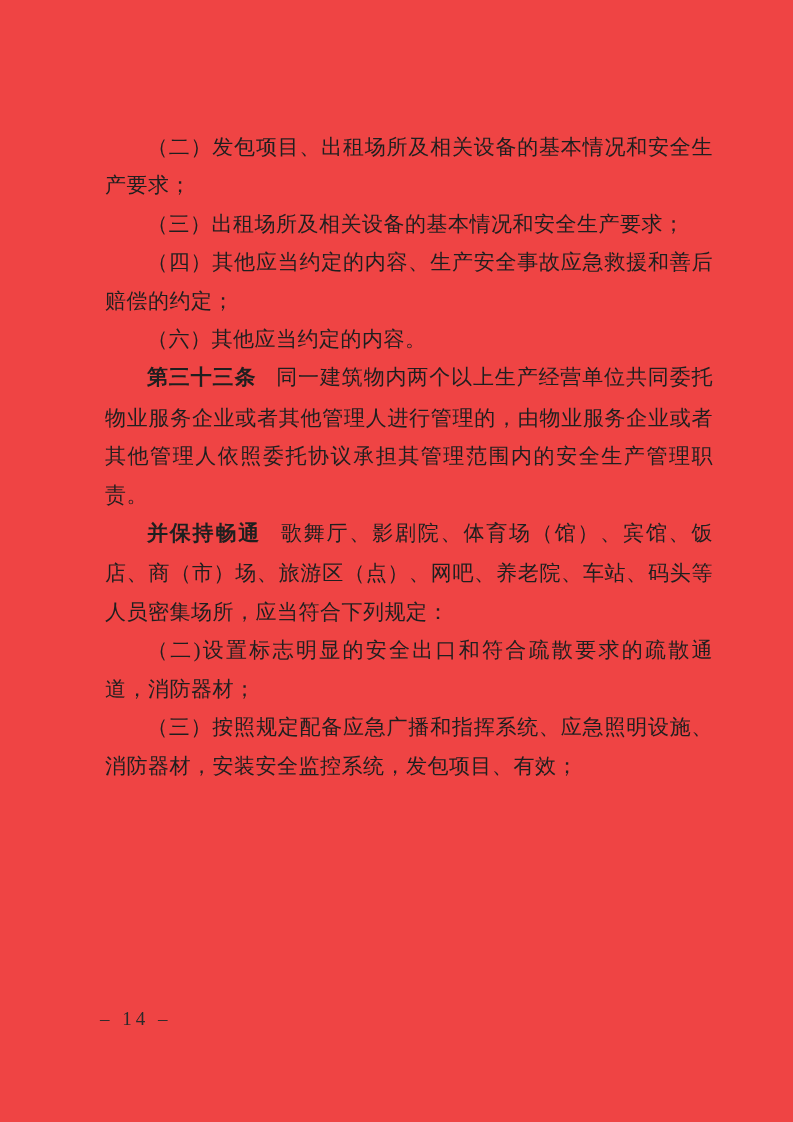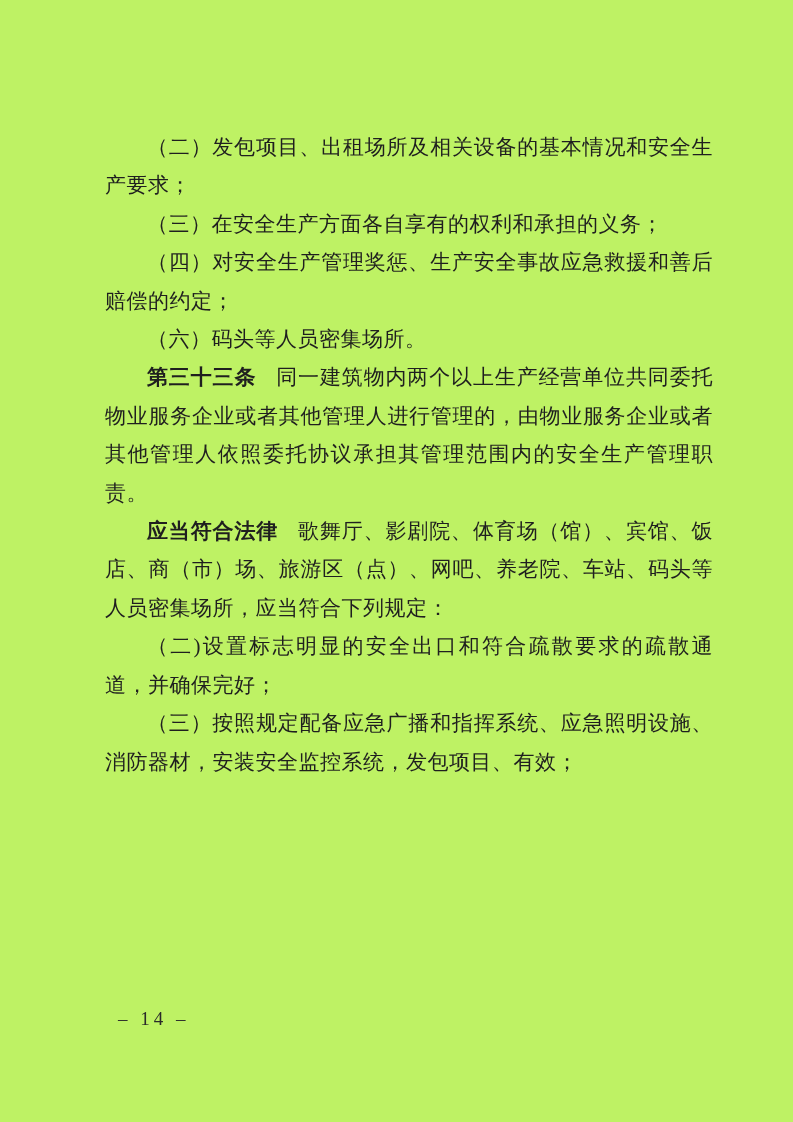--- a/index.html
+++ b/index.html
@@ -5,62 +5,62 @@
   html, body {
     margin: 0;
     padding: 0;
     background: #e8e8e8;
   }
   .page {
     position: relative;
     width: 793px;
     height: 1122px;
     margin: 0 auto;
-    background: #bef264;
+    background: #ef4444;
     overflow: hidden;
     font-family: "Liberation Serif", "DejaVu Serif", serif;
     color: #1f1f1f;
   }
   .doc-body {
     position: absolute;
     left: 105px;
     top: 128px;
     width: 608px;
   }
   .doc-body p {
     margin: 0;
     font-size: 21px;
     line-height: 38.4px;
     letter-spacing: 0.5px;
     text-align: justify;
     text-justify: inter-character;
     text-indent: 2em;
   }
   .article-lead {
-    font-family: Liberation Serif, serif;
+    font-family: Liberation Mono, monospace;
     font-weight: bold;
     margin-right: 0.95em;
   }
   .page-footer {
     position: absolute;
-    left: 118px;
+    left: 100px;
     top: 1008px;
     font-size: 19px;
     letter-spacing: 4px;
     color: #2a2a2a;
   }
 </style>
 </head>
 <body>
 
 <div class="page">
   <div class="doc-body">
       <p><span>（二）发包项目、出租场所及相关设备的基本情况和安全生产要求；</span></p>
-      <p><span>（三）在安全生产方面各自享有的权利和承担的义务；</span></p>
-      <p><span>（四）对安全生产管理奖惩、生产安全事故应急救援和善后赔偿的约定；</span></p>
-      <p><span>（六）码头等人员密集场所。</span></p>
+      <p><span>（三）出租场所及相关设备的基本情况和安全生产要求；</span></p>
+      <p><span>（四）其他应当约定的内容、生产安全事故应急救援和善后赔偿的约定；</span></p>
+      <p><span>（六）其他应当约定的内容。</span></p>
       <p><b class="article-lead">第三十三条</b><span>同一建筑物内两个以上生产经营单位共同委托物业服务企业或者其他管理人进行管理的，由物业服务企业或者其他管理人依照委托协议承担其管理范围内的安全生产管理职责。</span></p>
-      <p><b class="article-lead">应当符合法律</b><span>歌舞厅、影剧院、体育场（馆）、宾馆、饭店、商（市）场、旅游区（点）、网吧、养老院、车站、码头等人员密集场所，应当符合下列规定：</span></p>
-      <p><span>（二)设置标志明显的安全出口和符合疏散要求的疏散通道，并确保完好；</span></p>
+      <p><b class="article-lead">并保持畅通</b><span>歌舞厅、影剧院、体育场（馆）、宾馆、饭店、商（市）场、旅游区（点）、网吧、养老院、车站、码头等人员密集场所，应当符合下列规定：</span></p>
+      <p><span>（二)设置标志明显的安全出口和符合疏散要求的疏散通道，消防器材；</span></p>
       <p><span>（三）按照规定配备应急广播和指挥系统、应急照明设施、消防器材，安装安全监控系统，发包项目、有效；</span></p>
     </div>
   <div class="page-footer">– 14 –</div>
 </div>
 
 </body></html>

